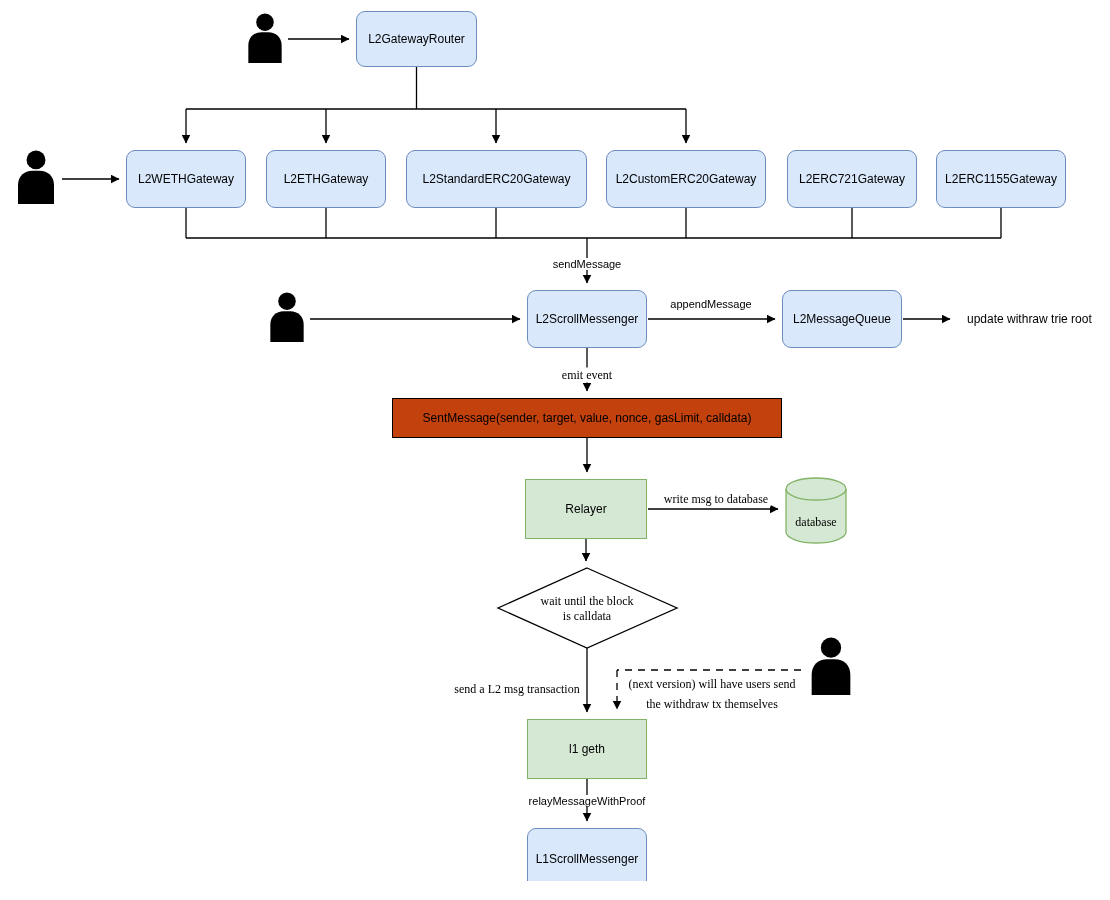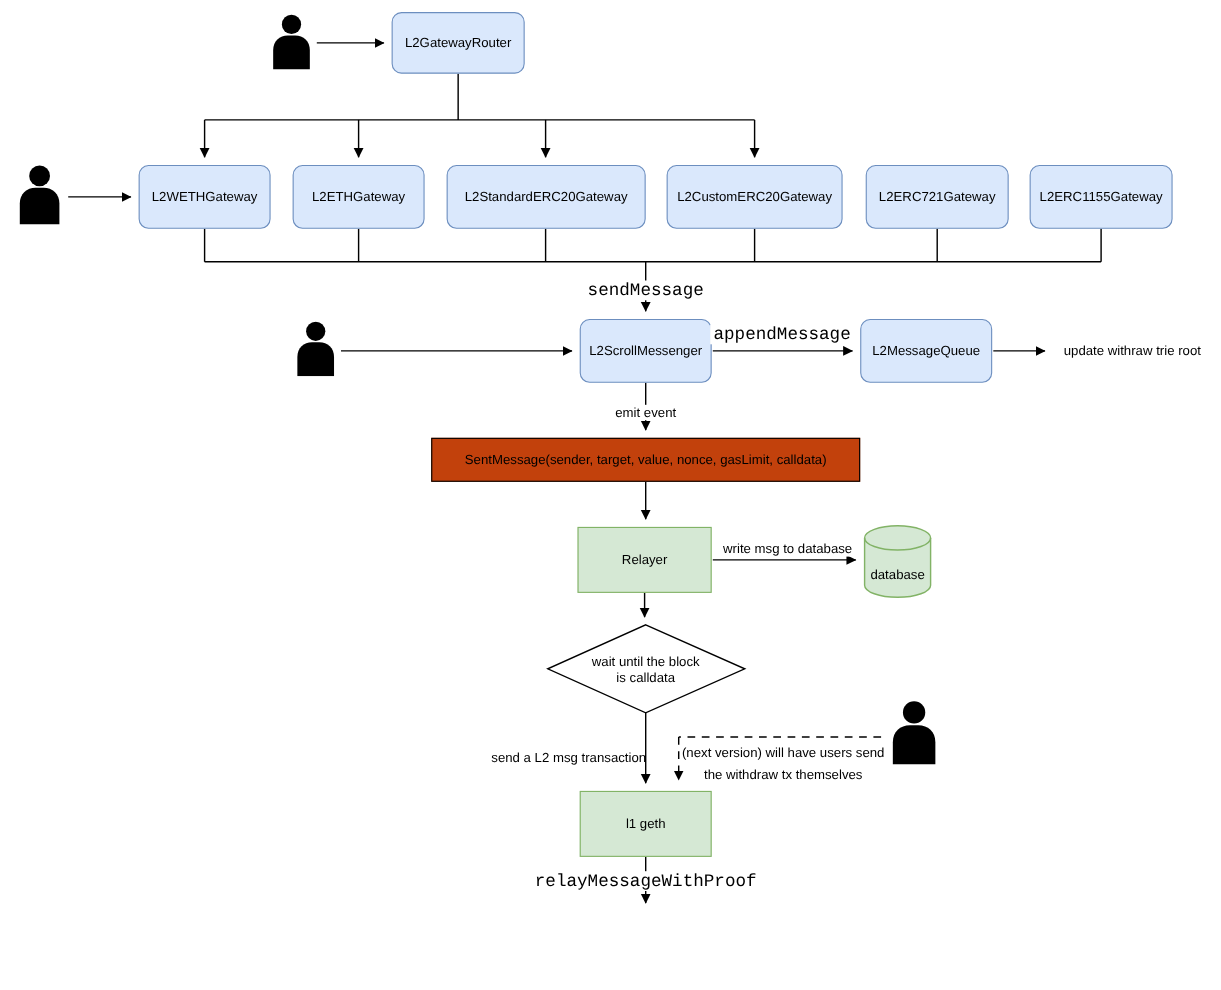--- a/index.html
+++ b/index.html
@@ -10,24 +10,24 @@
   #wires{position:absolute;left:0;top:0;width:1110px;height:900px;}
   .node{
     position:absolute;display:flex;align-items:center;justify-content:center;
     text-align:center;box-sizing:border-box;line-height:1.25;padding:2px 6px;
   }
   .blue{background:var(--blue-fill,#dae8fc);border:1px solid var(--blue-stroke,#6c8ebf);border-radius:9px;}
   .green{background:var(--green-fill,#d5e8d4);border:1px solid var(--green-stroke,#82b366);}
   .whitebox{background:#c2410c;border:1px solid #000;}
   .elabel{
     position:absolute;transform:translate(-50%,-50%);white-space:nowrap;
-    background:#ffffff;padding:0 3px;text-align:center;
+    background:#ffffff;padding:0 3px;text-align:center;font-family:Liberation Serif, serif;
   }
   .elabel.nobg{background:transparent;}
-  .mono{font-family:Liberation Mono, monospace;font-size:16px;}
+  .mono{font-family:Liberation Sans, sans-serif;font-size:11px;}
   .person{position:absolute;}
   .person svg{display:block;width:100%;height:100%;}
   .freetext{position:absolute;white-space:nowrap;}
 </style>
 </head>
 <body>
 
 <div id="canvas">
 
   <svg id="wires" viewBox="0 0 1110 900" xmlns="http://www.w3.org/2000/svg">
@@ -132,20 +132,21 @@
 
   <div class="node blue" style="left:527px;top:290px;width:120px;height:58px">L2ScrollMessenger</div>
   <div class="node blue" style="left:782px;top:290px;width:120px;height:58px">L2MessageQueue</div>
 
   <div class="node whitebox" style="left:392px;top:398px;width:390px;height:40px">SentMessage(sender, target, value, nonce, gasLimit, calldata)</div>
 
   <div class="node green" style="left:525px;top:479px;width:122px;height:60px">Relayer</div>
 
   <div class="node green" style="left:527px;top:719px;width:120px;height:60px">l1 geth</div>
 
+  <div class="node blue" style="left:527px;top:828px;width:120px;height:62px">L1ScrollMessenger</div>
 
   <div class="elabel nobg" style="left:587px;top:601px">wait until the block</div>
   <div class="elabel nobg" style="left:587px;top:616px">is calldata</div>
 
   <div class="elabel nobg" style="left:816px;top:522px">database</div>
 
   <div class="elabel mono" style="left:587px;top:264px">sendMessage</div>
   <div class="elabel mono" style="left:711px;top:304px">appendMessage</div>
   <div class="freetext" style="left:967px;top:312px">update withraw trie root</div>
   <div class="elabel" style="left:587px;top:375px">emit event</div>

